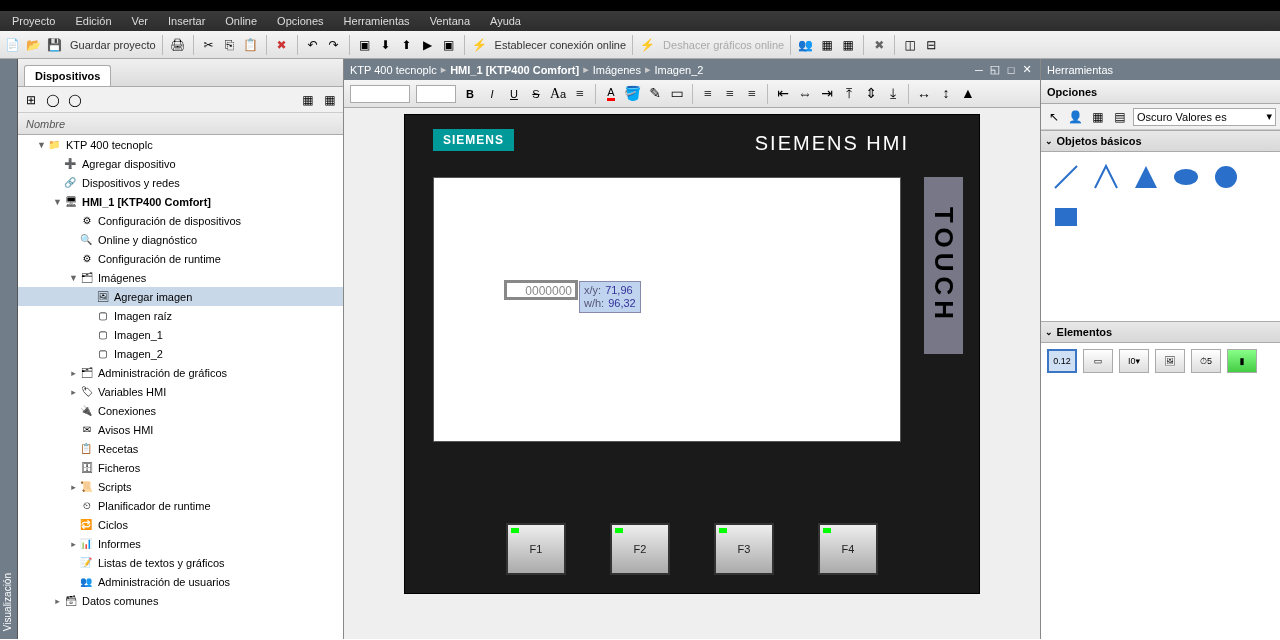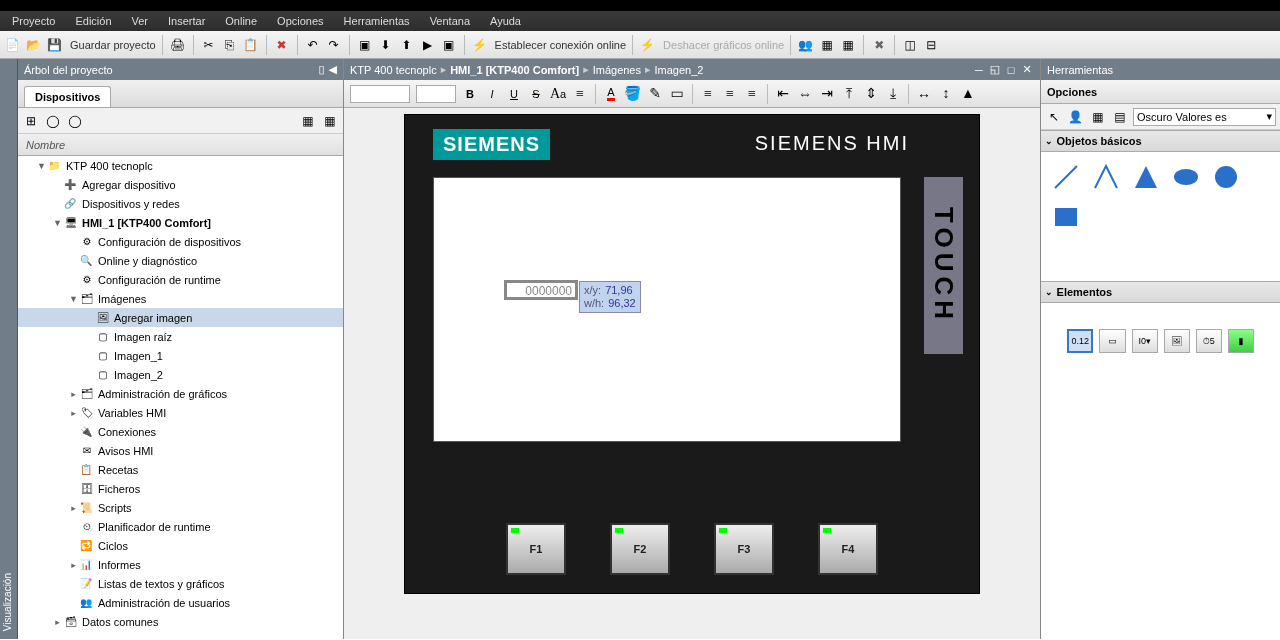--- a/index.html
+++ b/index.html
@@ -42,44 +42,44 @@
 .bc-bold { font-weight:bold; }
 .win-btns { display:flex; gap:2px; }
 .win-btn { width:14px; height:14px; color:#fff; display:inline-flex; align-items:center; justify-content:center; }
 
 .edit-tb { height:28px; background:linear-gradient(#f5f5f5,#e2e2e2); border-bottom:1px solid #aaa; display:flex; align-items:center; padding:0 4px; gap:2px; }
 .fmt-btn { width:20px; height:20px; display:inline-flex; align-items:center; justify-content:center; font-family:'Times New Roman',serif; font-size:14px; }
 .dd { width:60px; height:18px; border:1px solid #aaa; background:#fff; margin:0 2px; }
 
 .canvas-area { flex:1; background:#efefef; overflow:auto; display:flex; justify-content:center; padding-top:6px; }
 .hmi-device { width:576px; height:480px; background:#1a1a1a; position:relative; border:1px solid #000; }
-.siemens-badge { position:absolute; top:14px; left:28px; background:#009999; color:#fff; font-weight:bold; padding:4px 10px; font-size:20px; letter-spacing:1px; }
+.siemens-badge { position:absolute; top:14px; left:28px; background:#009999; color:#fff; font-weight:bold; padding:4px 10px; font-size:12px; letter-spacing:1px; }
 .simatic-text { position:absolute; top:17px; right:70px; color:#fff; font-size:20px; letter-spacing:2px; }
 .touch-label { position:absolute; right:16px; top:62px; background:#778; color:#000; writing-mode:vertical-rl; padding:30px 4px; font-size:26px; font-weight:bold; font-family: Arial; letter-spacing:5px; }
 .screen { position:absolute; top:62px; left:28px; width:468px; height:265px; background:#fff;
   background-image: radial-gradient(#ccc 0.5px, transparent 0.5px);
   background-size: 10px 10px; border:1px solid #555; }
 .io-field { position:absolute; top:102px; left:70px; width:74px; height:20px; border:3px solid #888; background:#fff; color:#888; text-align:right; padding:0 3px; font-size:12px; line-height:16px; }
 .tooltip-box { position:absolute; top:103px; left:145px; background:#c0d4f0; border:1px solid #88a; padding:2px 4px; font-size:10px; line-height:13px; }
 .tip-row { display:flex; gap:4px; }
 .tip-lbl { color:#557; }
 .tip-val { color:#339; }
 .fkeys { position:absolute; bottom:18px; left:0; right:0; display:flex; justify-content:center; gap:44px; }
-.fkey { width:60px; height:52px; background:linear-gradient(#eee,#aaa); border:2px solid #333; position:relative; display:flex; align-items:center; justify-content:center; font-weight:bold; font-size:16px; color:#222; }
+.fkey { width:60px; height:52px; background:linear-gradient(#eee,#aaa); border:2px solid #333; position:relative; display:flex; align-items:center; justify-content:center; font-weight:normal; font-size:16px; color:#222; }
 .fkey .led { position:absolute; top:3px; left:3px; width:8px; height:5px; background:#0f0; }
 
 .right-pane { width:240px; border-left:1px solid #888; display:flex; flex-direction:column; background:#fff; }
 .opt-hdr { height:24px; background:linear-gradient(#f5f5f5,#e0e0e0); border-bottom:1px solid #aaa; display:flex; align-items:center; padding:0 6px; font-weight:bold; }
 .opt-tb { height:26px; background:#f1f1f1; border-bottom:1px solid #ccc; display:flex; align-items:center; padding:0 4px; gap:4px; }
 .combo { flex:1; height:18px; border:1px solid #aaa; background:#fff; padding:0 3px; display:flex; align-items:center; justify-content:space-between; font-size:10px; }
 .section-hdr { height:22px; background:linear-gradient(#e8e8e8,#d8d8d8); border-top:1px solid #aaa; border-bottom:1px solid #aaa; display:flex; align-items:center; padding:0 4px; font-weight:bold; }
 .section-hdr .chev { margin-right:4px; font-size:9px; }
 .shapes-grid { display:flex; flex-wrap:wrap; gap:10px; padding:10px; }
 .shape { width:30px; height:30px; display:flex; align-items:center; justify-content:center; }
-.elements-grid { display:flex; gap:6px; padding:26px; }
+.elements-grid { display:flex; gap:6px; padding:6px; }
 .elem-btn { width:30px; height:24px; border:1px solid #aaa; background:linear-gradient(#fff,#ddd); display:flex; align-items:center; justify-content:center; font-size:9px; }
 .elem-btn.sel { border:2px solid #3a76c4; background:#d0e0f4; }
 
 svg { display:block; }
 </style>
 </head>
 <body>
 
 <div class="titlebar"></div>
 
@@ -133,27 +133,20 @@
   <span class="tb-btn">◫</span>
   <span class="tb-btn">⊟</span>
 </div>
 
 <div class="main">
   <div class="sidebar-handle">
     <span class="vtext">Visualización</span>
   </div>
 
   <div class="project-tree">
-    <div class="pane-title">
-      <span>Árbol del proyecto</span>
-      <span class="icons">
-        <span>▯</span>
-        <span>◀</span>
-      </span>
-    </div>
     <div class="tab-hdr">
       <div class="tab-active">Dispositivos</div>
     </div>
     <div class="mini-tb">
       <div style="display:flex;gap:4px">
         <span class="tb-btn">⊞</span>
         <span class="tb-btn">◯</span>
         <span class="tb-btn">◯</span>
       </div>
       <div style="display:flex;gap:4px">

